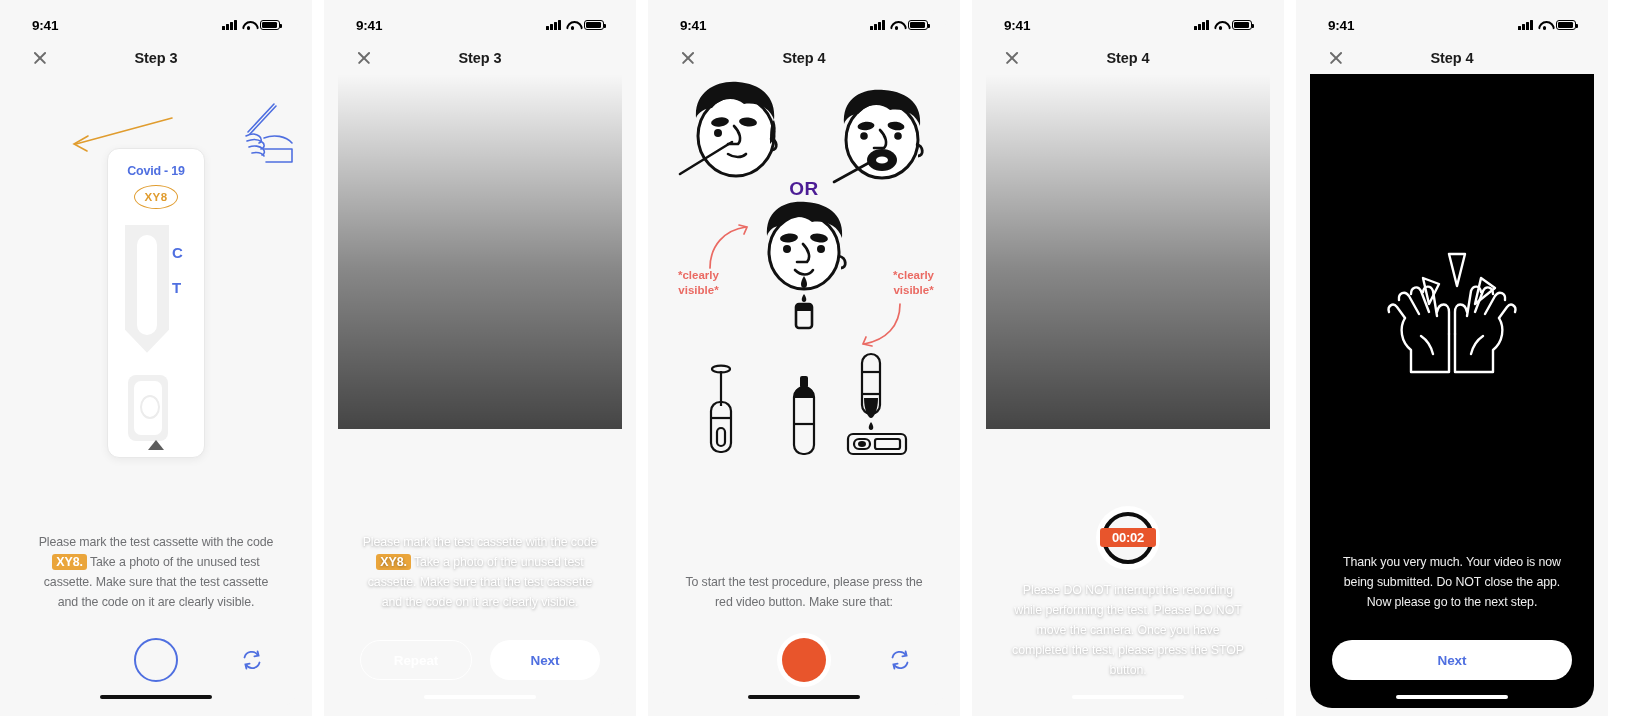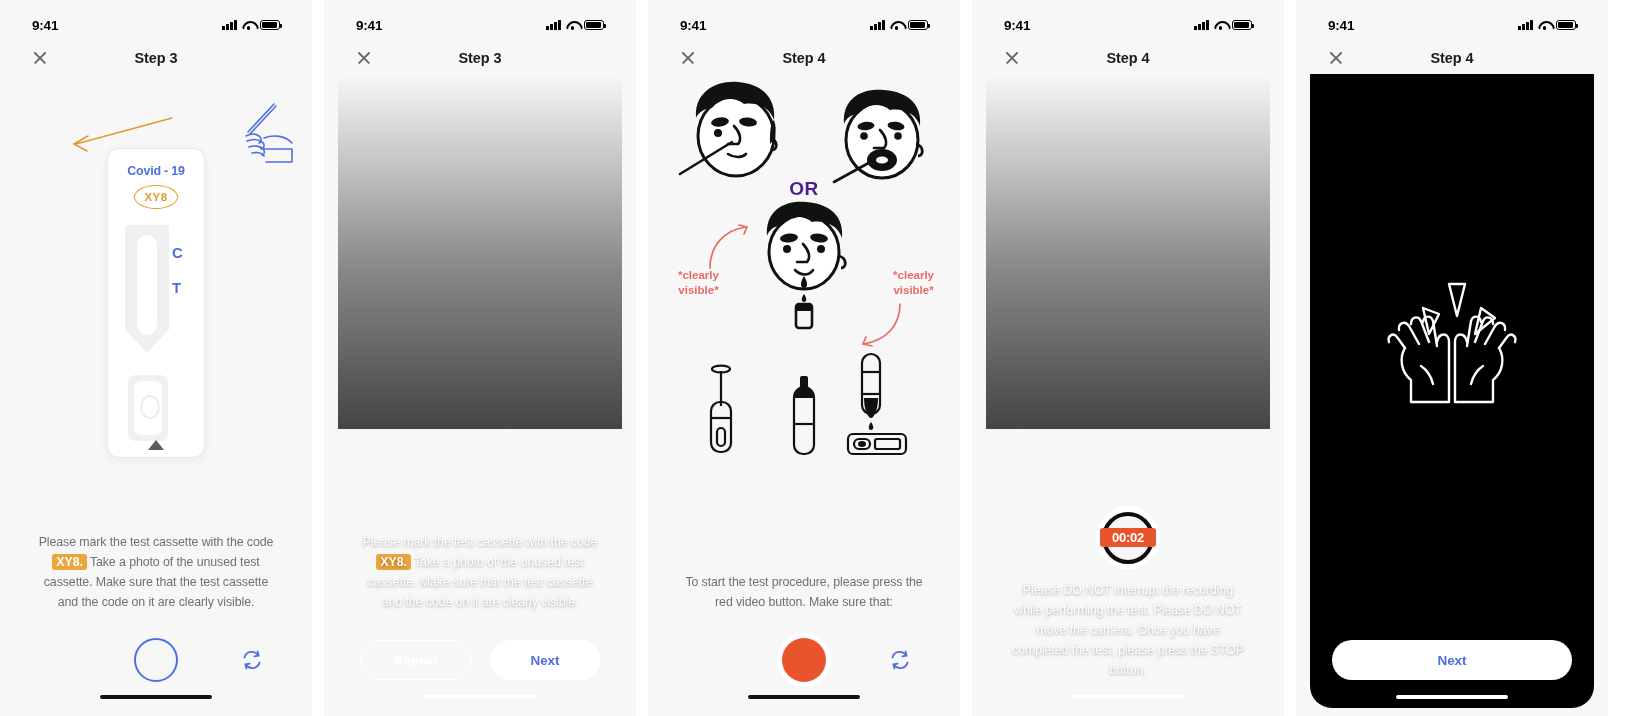--- a/index.html
+++ b/index.html
@@ -707,20 +707,23 @@
               <path d="M22 62 C21 55 28 52 32 58 L42 76"></path>
               <path d="M34 56 C34 49 41 47 44 53 L52 74"></path>
               <path d="M46 54 C47 47 54 47 56 53 L60 78"></path>
               <path d="M60 74 C62 64 72 64 72 74 L72 96"></path>
               <path d="M28 80 C22 90 24 104 34 112 L34 134 L72 134 L72 96"></path>
               <path d="M44 98 C50 102 54 108 56 116"></path>
             </g>
           </svg>
         </div>
 
+        <div class="caption dark-bg">
+          <span>Thank you very much. Your video is now being submitted. Do NOT close the app. Now please go to the next step.</span>
+        </div>
 
         <div class="controls">
           <div class="btn-row">
             <div class="btn btn-primary btn-wide">Next</div>
           </div>
         </div>
       </div>
       <div class="home-ind light"></div>
     </div>
   </div>

